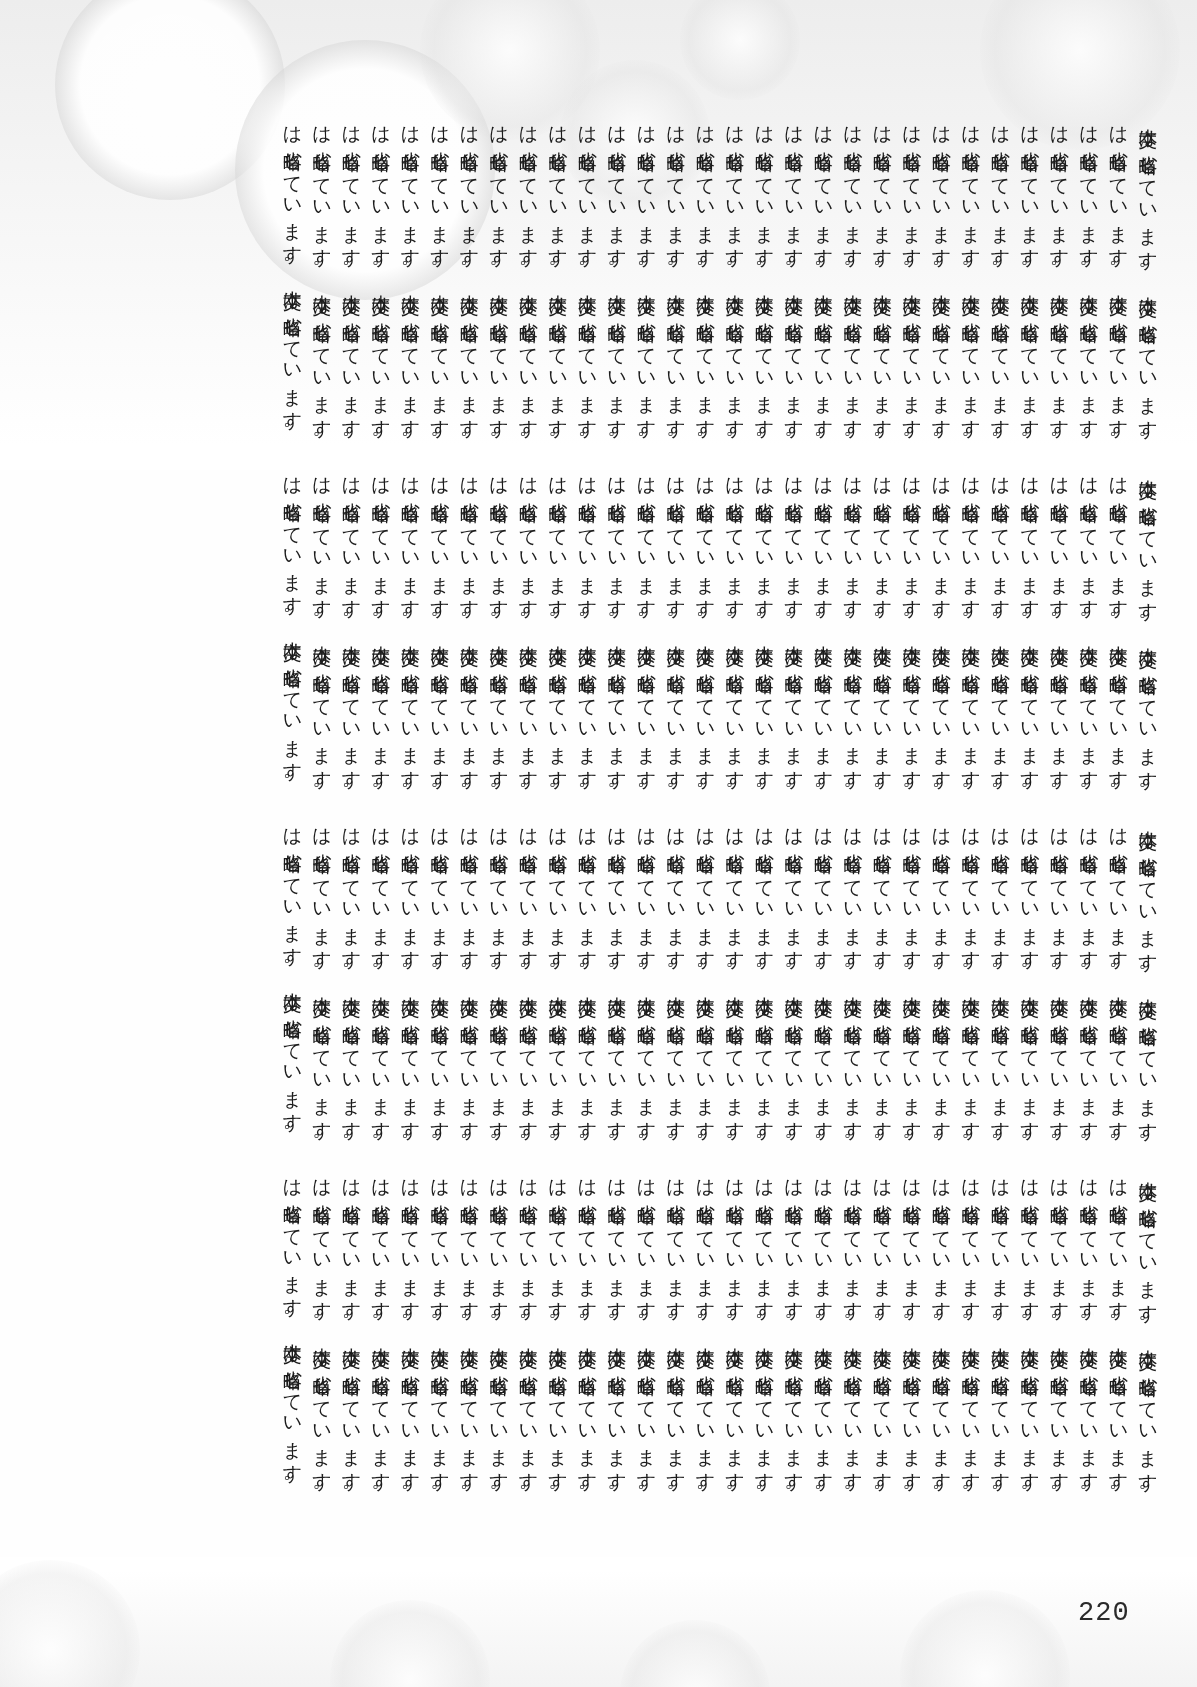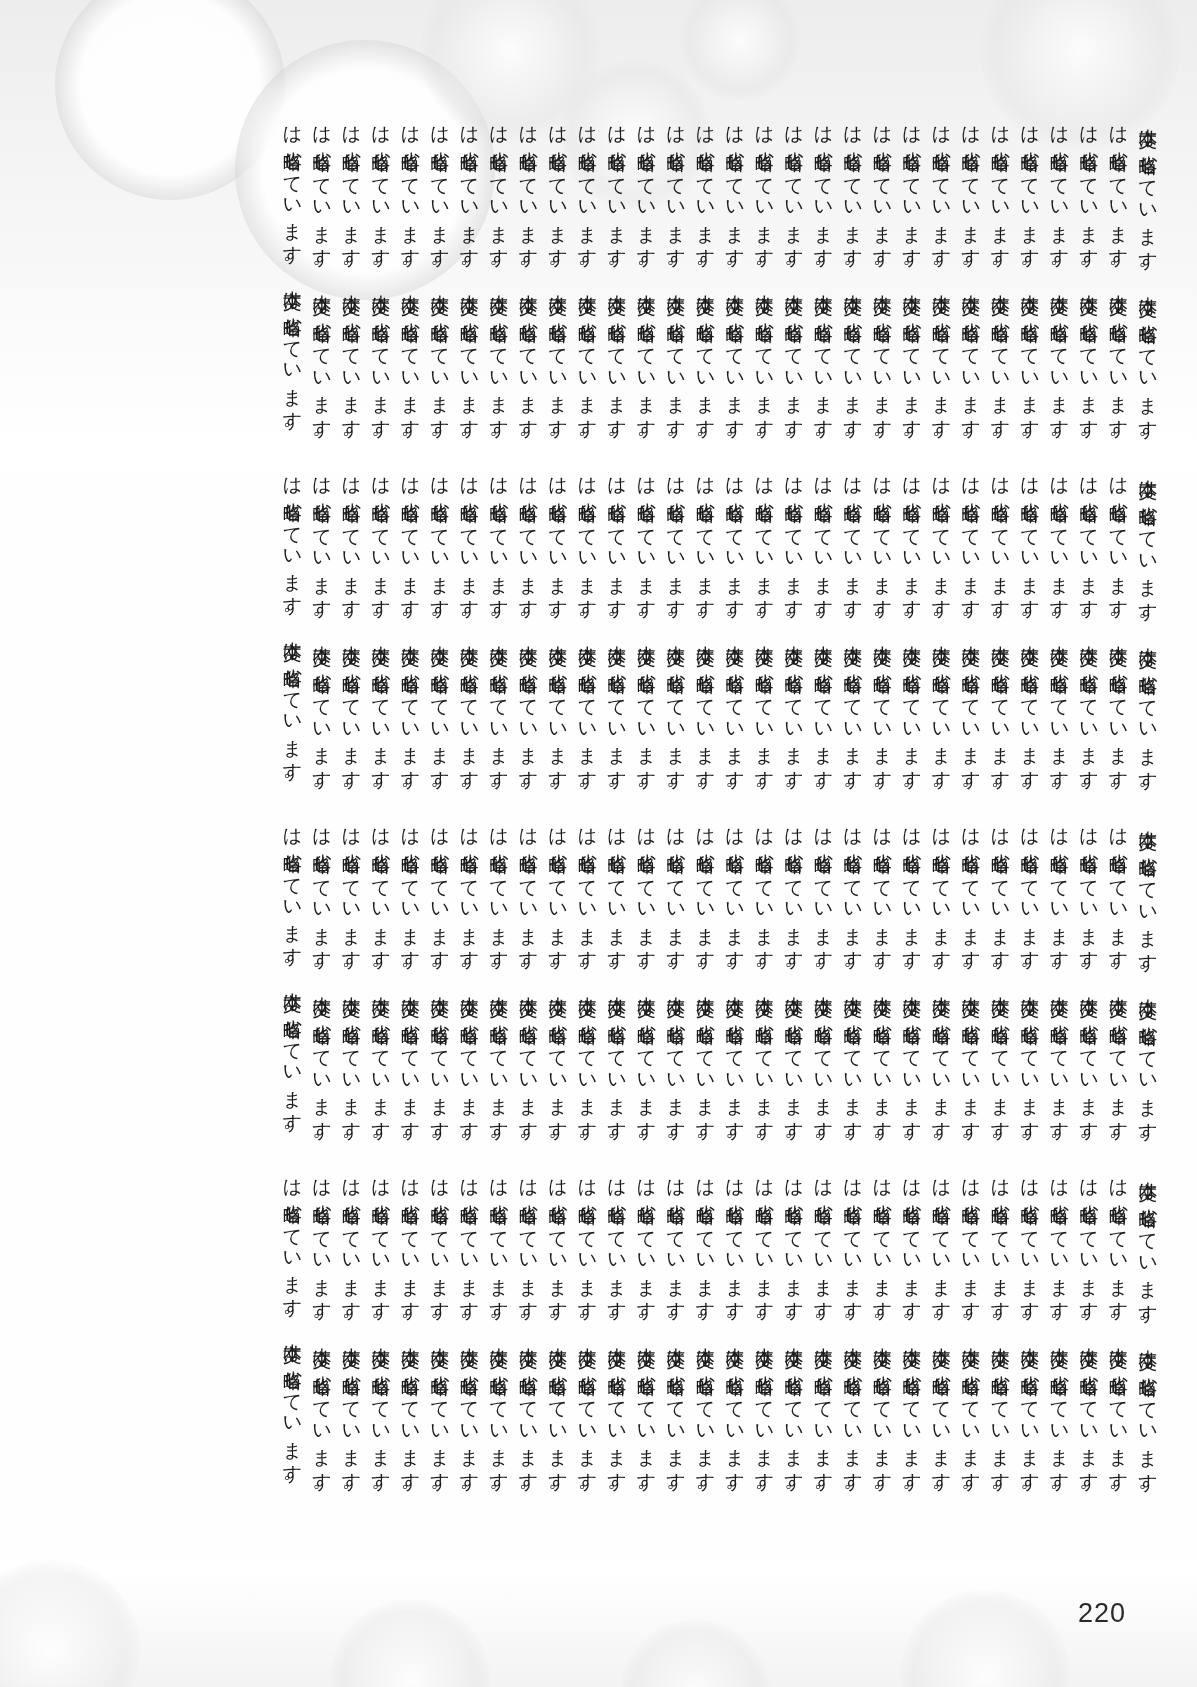--- a/index.html
+++ b/index.html
@@ -61,21 +61,21 @@
     color: #1c1c1c;
     text-align: justify;
   }
   .band-1 { top: 113px; }
   .band-2 { top: 464px; }
   .band-3 { top: 815px; }
   .band-4 { top: 1166px; }
   .page-number {
     position: absolute;
     left: 1078px; top: 1598px;
-    font-family: Liberation Sans, sans-serif;
+    font-family: Liberation Mono, monospace;
     font-size: 27px;
     color: #2a2a2a;
     letter-spacing: 1px;
   }
 </style>
 </head>
 <body>
 
 <div class="page">
 

